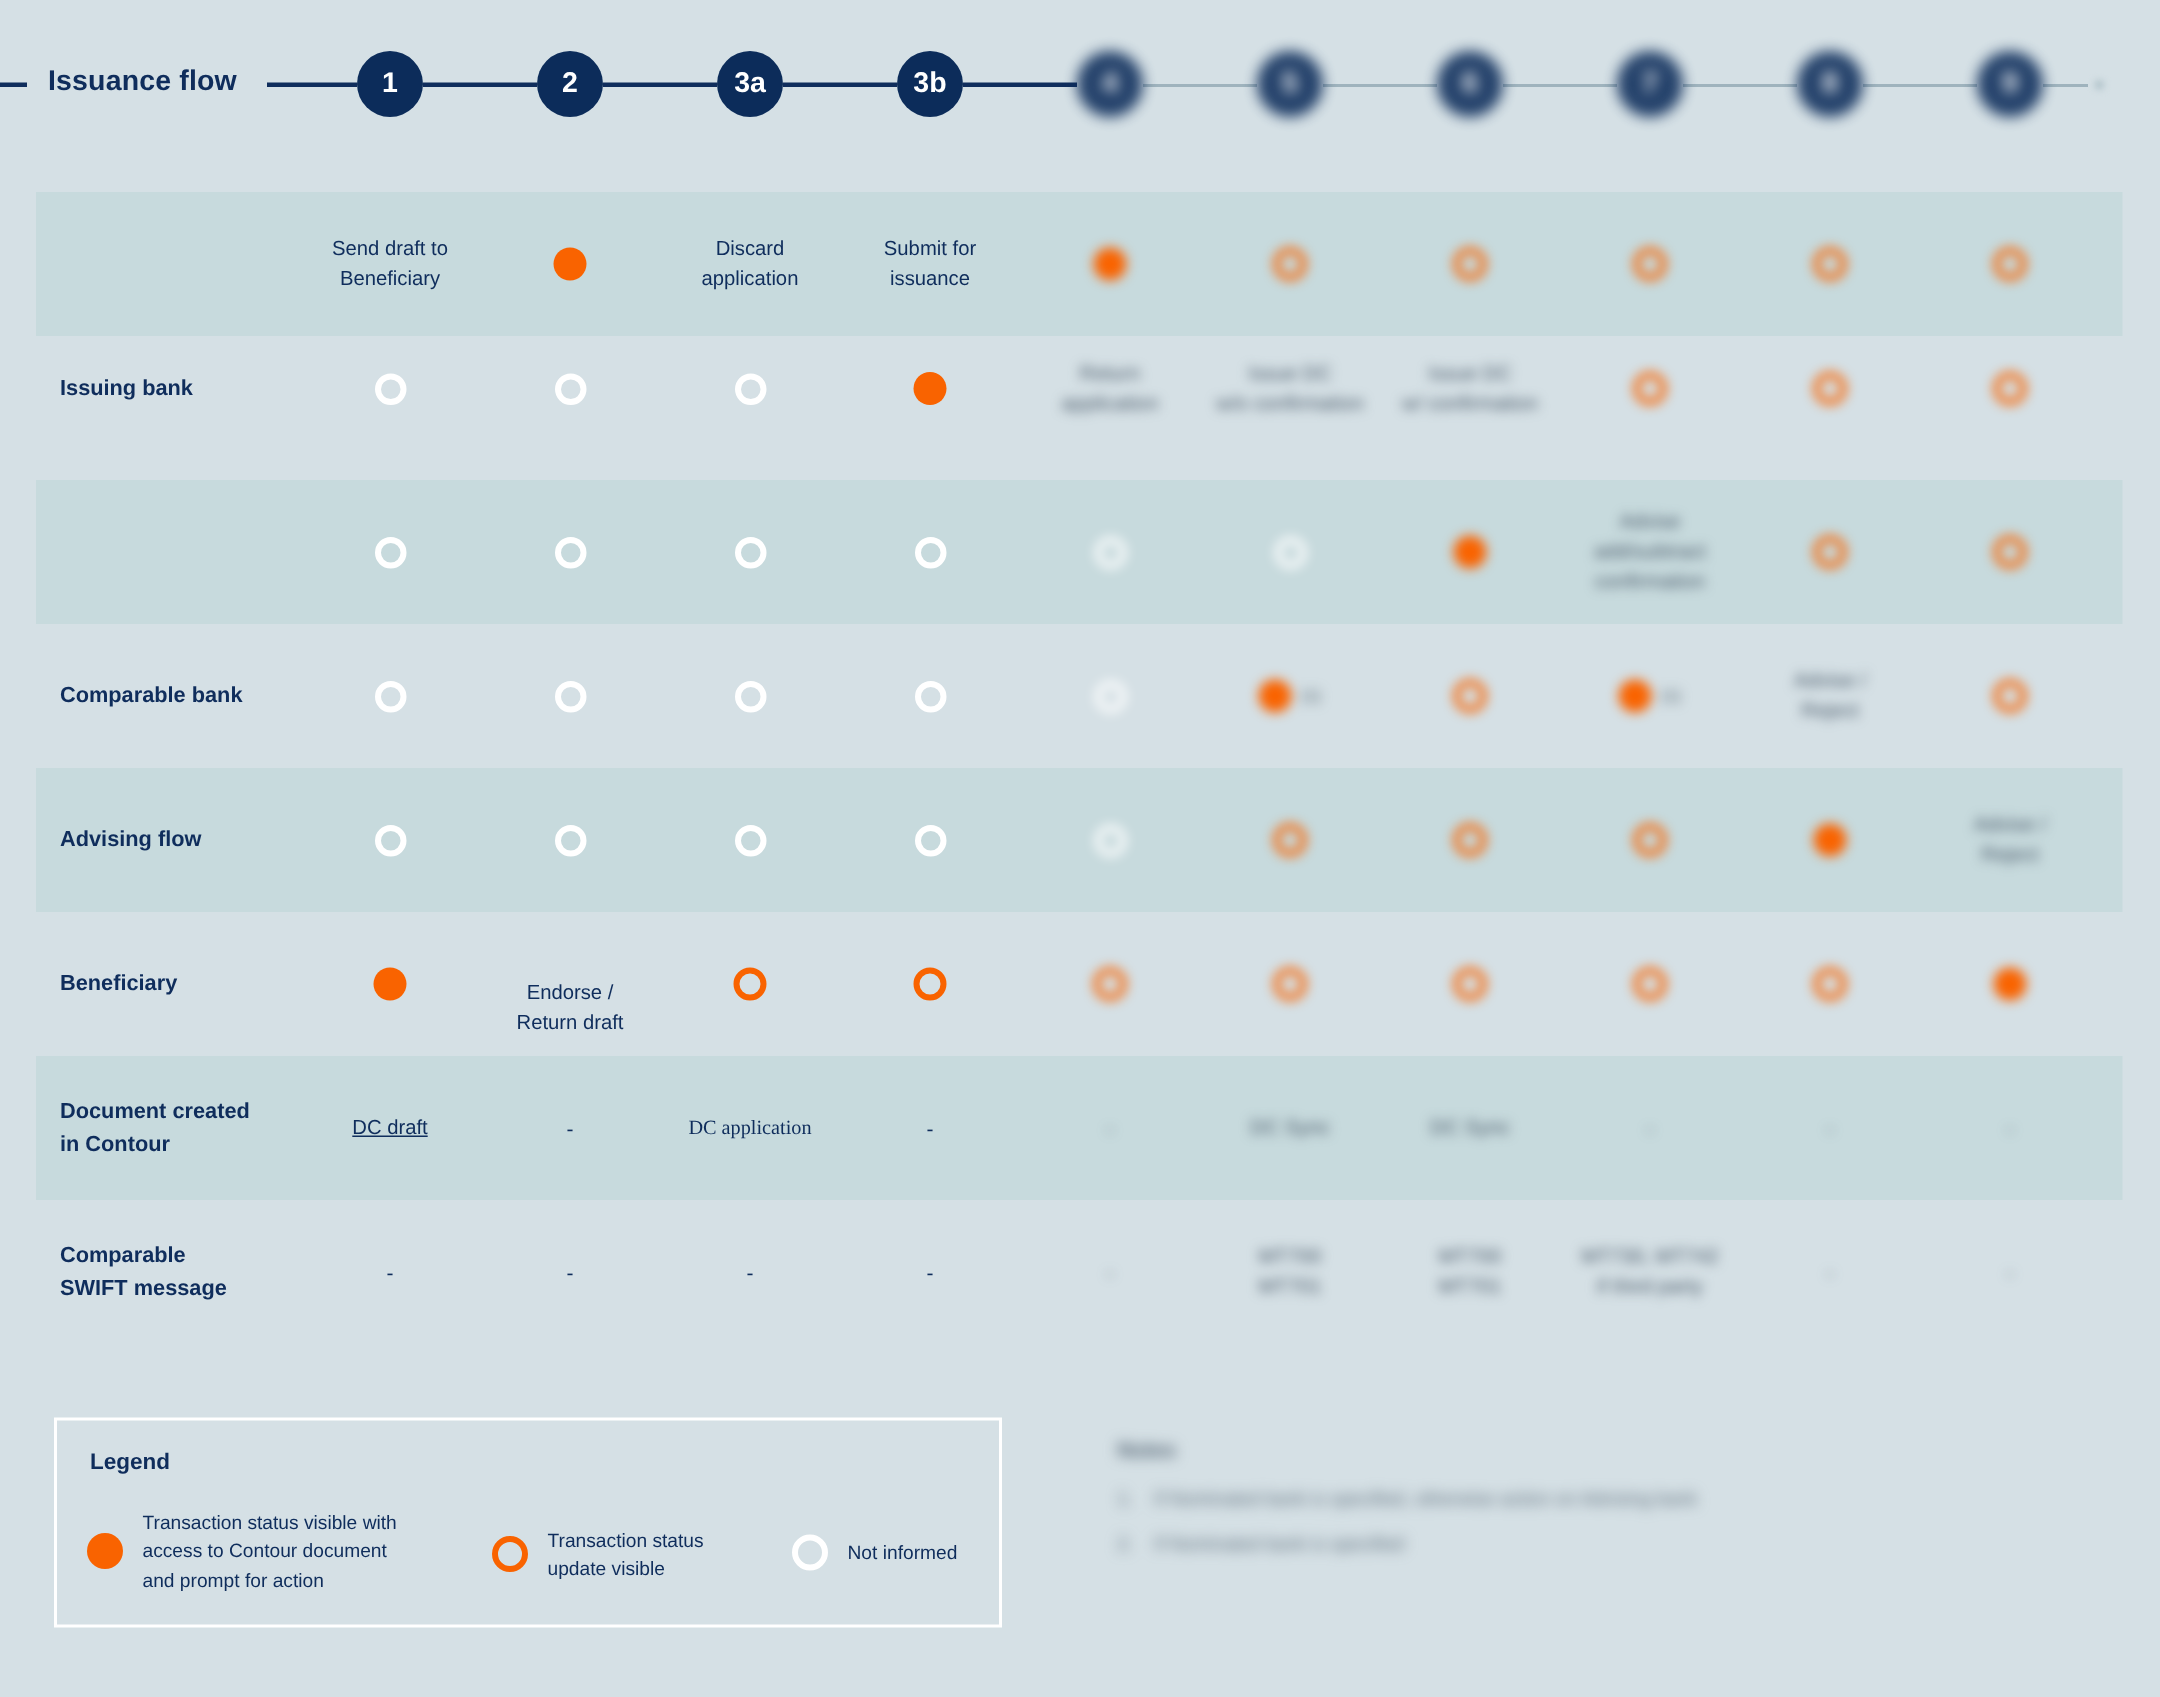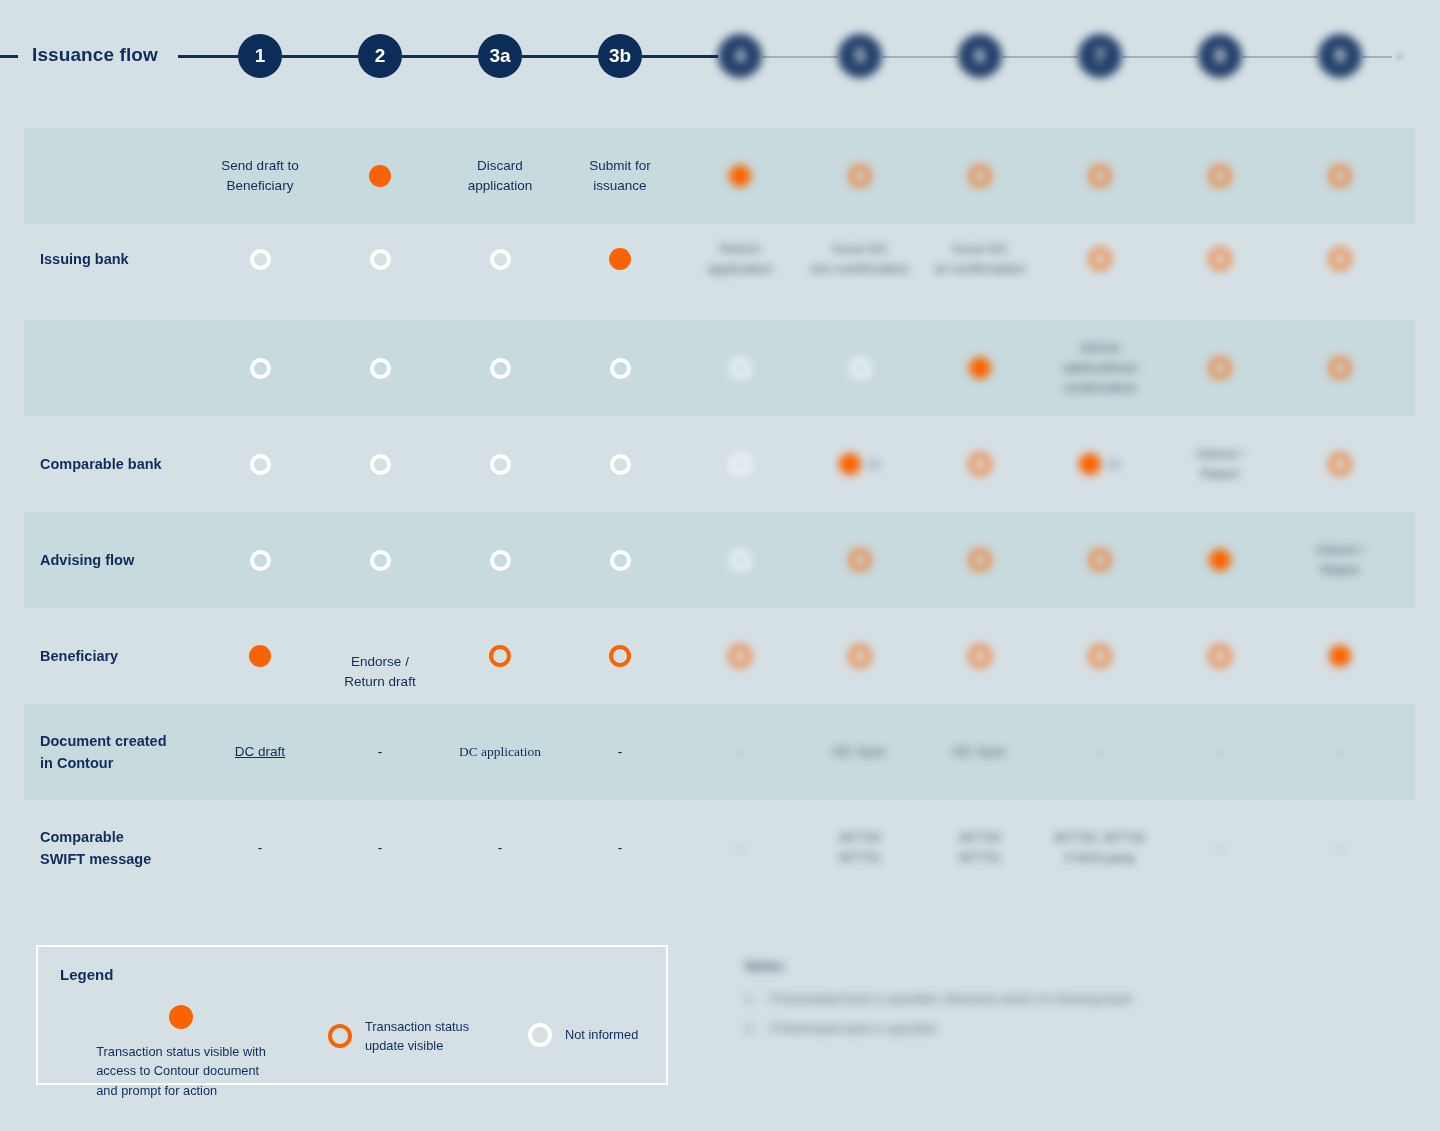--- a/index.html
+++ b/index.html
@@ -466,21 +466,21 @@
         <span class="cell-text dash" style="white-space: pre-line;">-</span>
       </div>
       <div class="cell blurred" style="left: 1316px;">
         <span class="cell-text dash" style="white-space: pre-line;">-</span>
       </div>
     </div>
   </div>
 
 <div id="legend">
   <div id="legend-title">Legend</div>
-  <div class="legend-item" style="left:8px; top:58px; width:270px;flex-direction:column;">
+  <div class="legend-item" style="left:20px; top:58px; width:270px;">
     <span class="legend-mark filled-orange"></span>
     <span class="legend-text" style="white-space: pre-line;">Transaction status visible with
 access to Contour document
 and prompt for action</span>
   </div>
   <div class="legend-item" style="left:290px; top:70px; width:180px;">
     <span class="legend-mark ring-orange"></span>
     <span class="legend-text" style="white-space: pre-line;">Transaction status
 update visible</span>
   </div>

